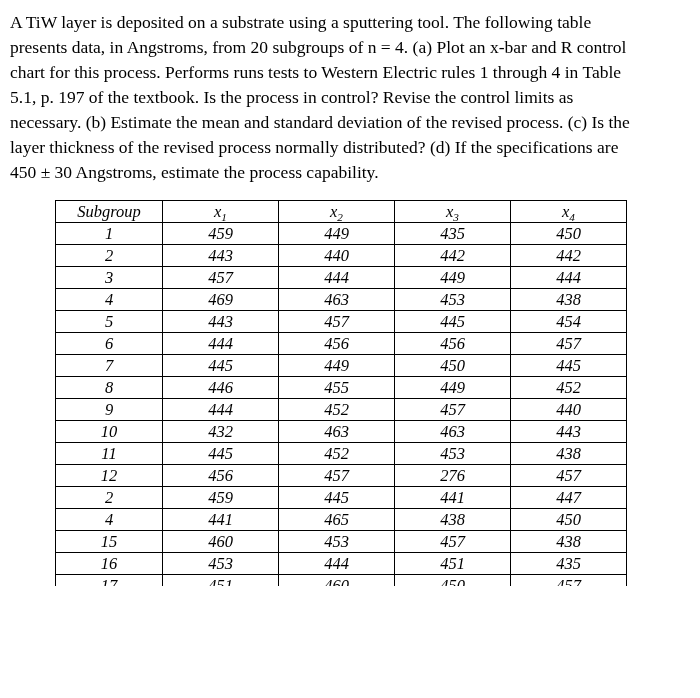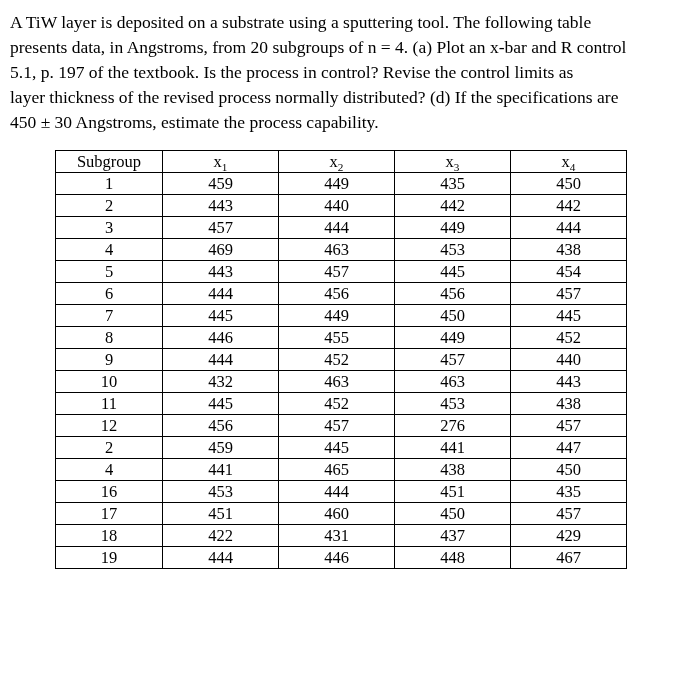--- a/index.html
+++ b/index.html
@@ -20,20 +20,21 @@
     font-size: 17.5px;
     line-height: 25px;
   }
   .problem-line {
     white-space: nowrap;
   }
   table.data-table {
     border-collapse: collapse;
     margin: 15px 0 0 45px;
     table-layout: fixed;
+    font-style: italic;
   }
   table.data-table th,
   table.data-table td {
     border: 1px solid #000000;
     font-weight: normal;
     text-align: center;
     vertical-align: middle;
     font-size: 16.5px;
     height: 22px;
     padding: 0;
@@ -47,21 +48,23 @@
   }
 </style>
 </head>
 <body>
 
 <div class="page">
 
   <div class="problem">
     <div class="problem-line">A TiW layer is deposited on a substrate using a sputtering tool.  The following table</div>
     <div class="problem-line">presents data, in Angstroms, from 20 subgroups of n = 4.  (a) Plot an x-bar and R control</div>
+    <div class="problem-line">chart for this process.  Performs runs tests to Western Electric rules 1 through 4 in Table</div>
     <div class="problem-line">5.1, p. 197 of the textbook.  Is the process in control?  Revise the control limits as</div>
+    <div class="problem-line">necessary.  (b) Estimate the mean and standard deviation of the revised process.  (c) Is the</div>
     <div class="problem-line">layer thickness of the revised process normally distributed?  (d) If the specifications are</div>
     <div class="problem-line">450 ± 30 Angstroms, estimate the process capability.</div>
   </div>
 
   <table class="data-table">
     <thead>
       <tr>
         <th class="col-subgroup">Subgroup</th>
         <th class="col-x"><span>x</span><sub>1</sub></th>
         <th class="col-x"><span>x</span><sub>2</sub></th>
@@ -162,20 +165,27 @@
           <td>447</td>
         </tr>
         <tr>
           <td>4</td>
           <td>441</td>
           <td>465</td>
           <td>438</td>
           <td>450</td>
         </tr>
         <tr>
+          <td>15</td>
+          <td>460</td>
+          <td>453</td>
+          <td>457</td>
+          <td>438</td>
+        </tr>
+        <tr>
           <td>16</td>
           <td>453</td>
           <td>444</td>
           <td>451</td>
           <td>435</td>
         </tr>
         <tr>
           <td>17</td>
           <td>451</td>
           <td>460</td>

